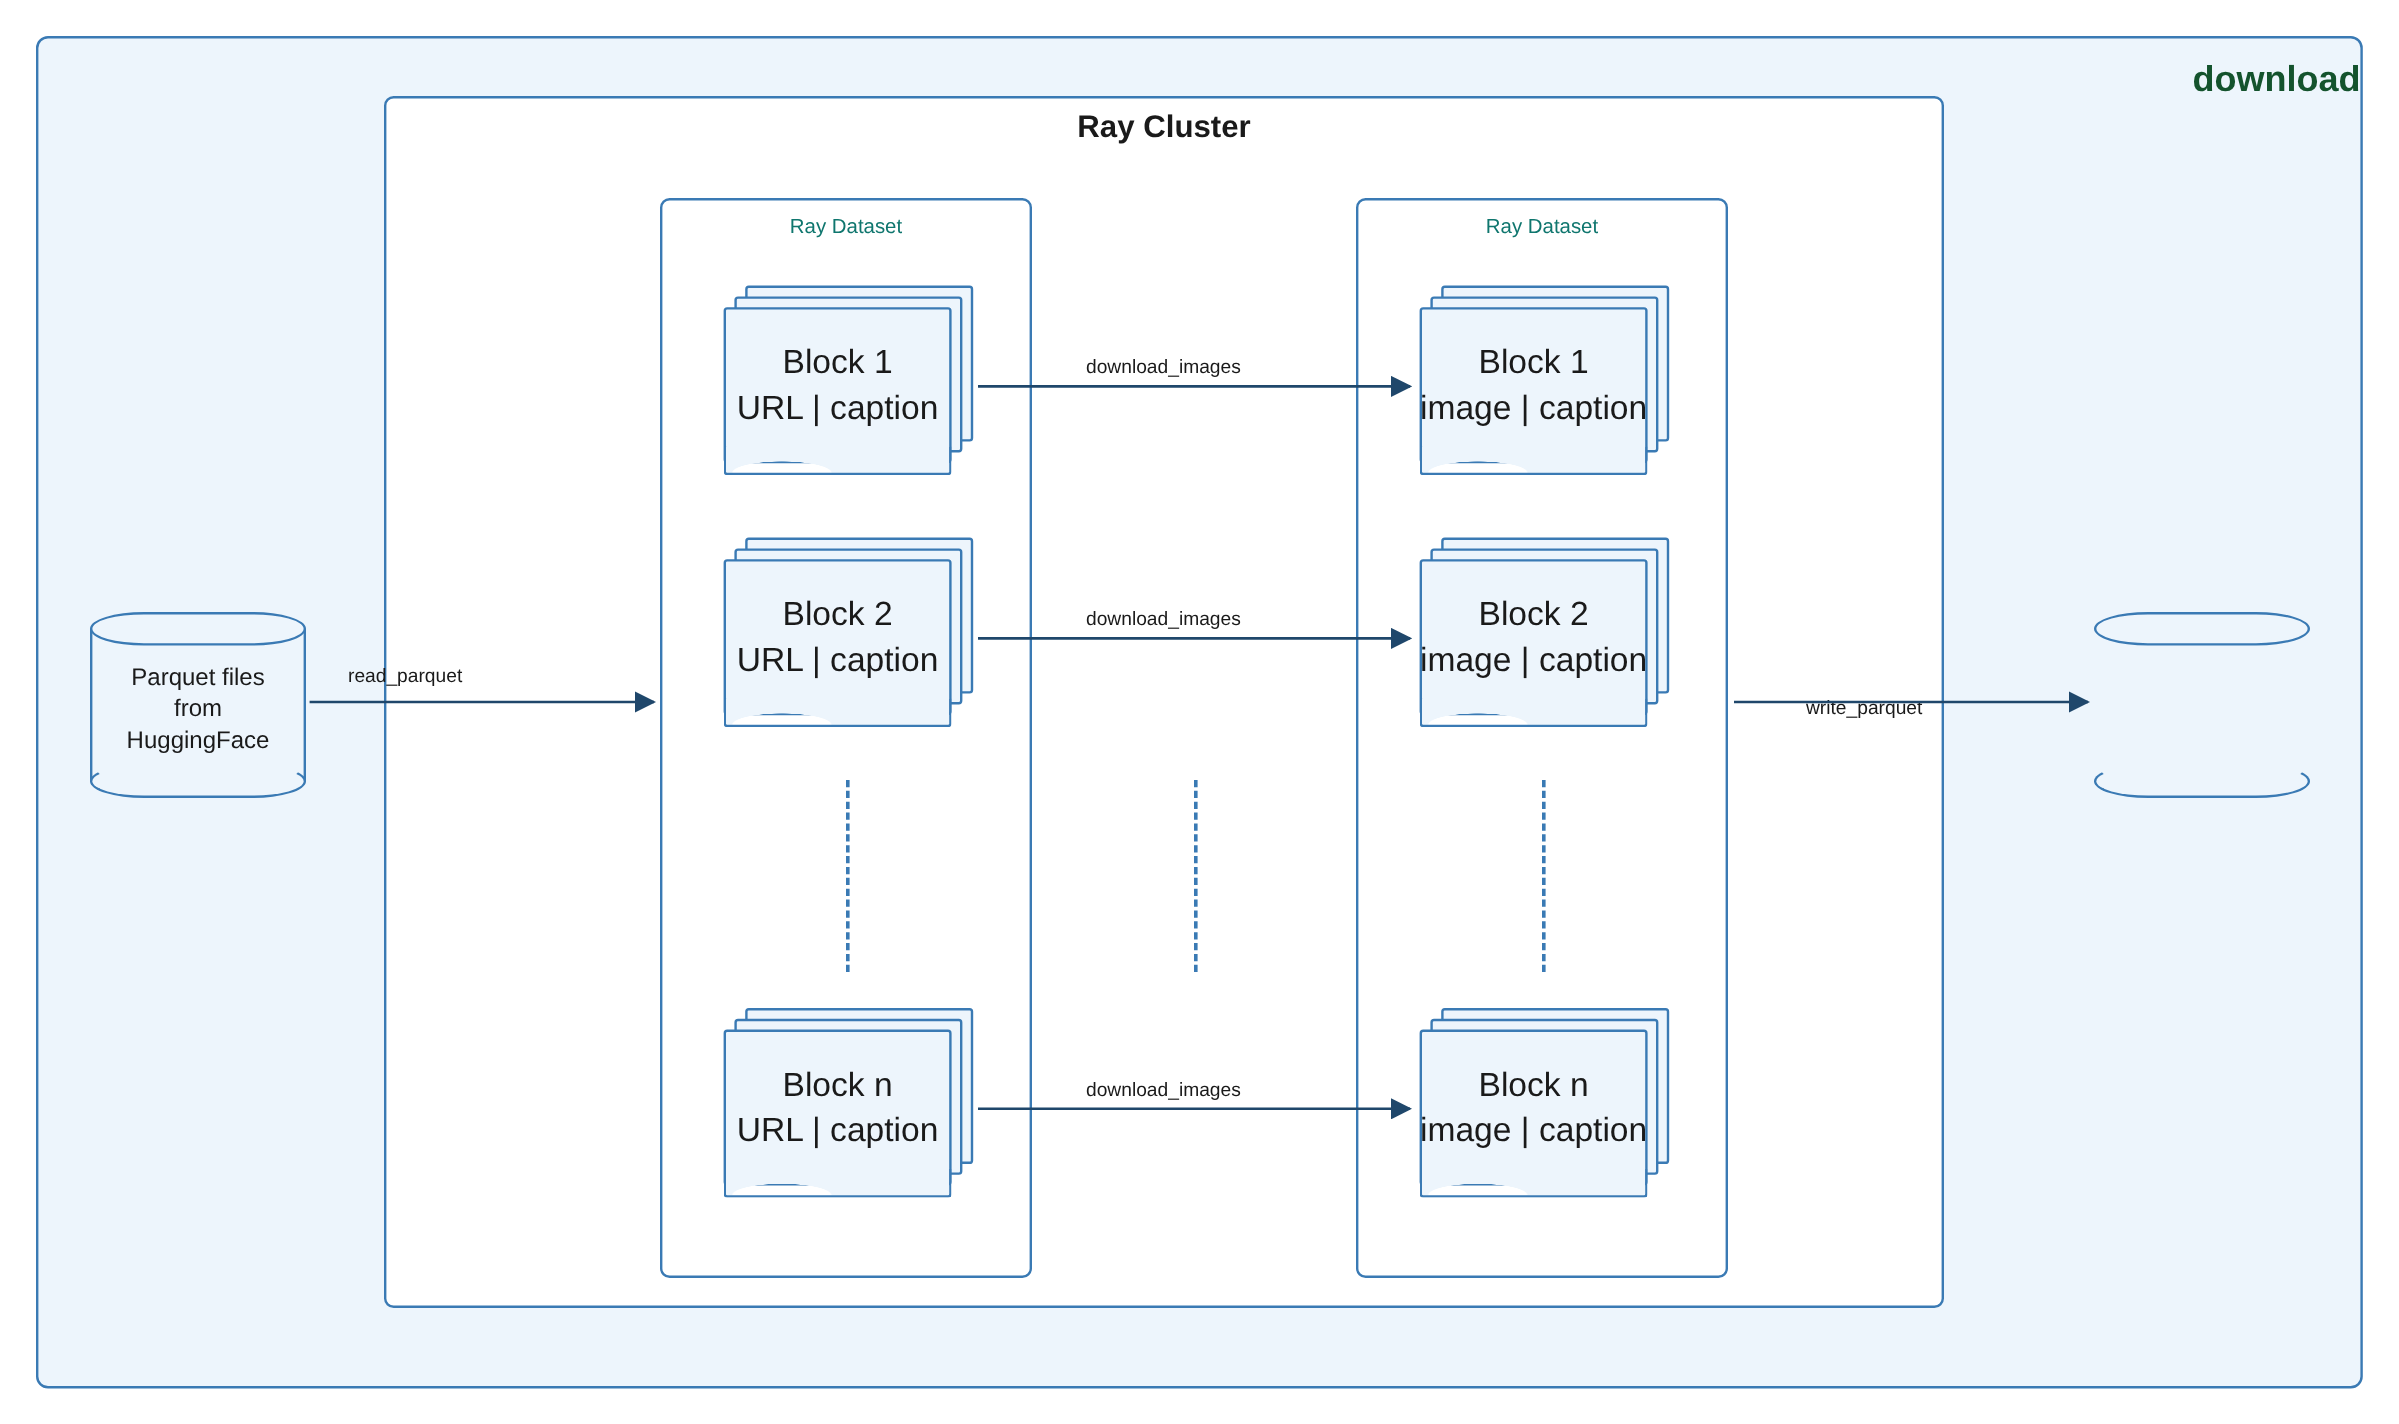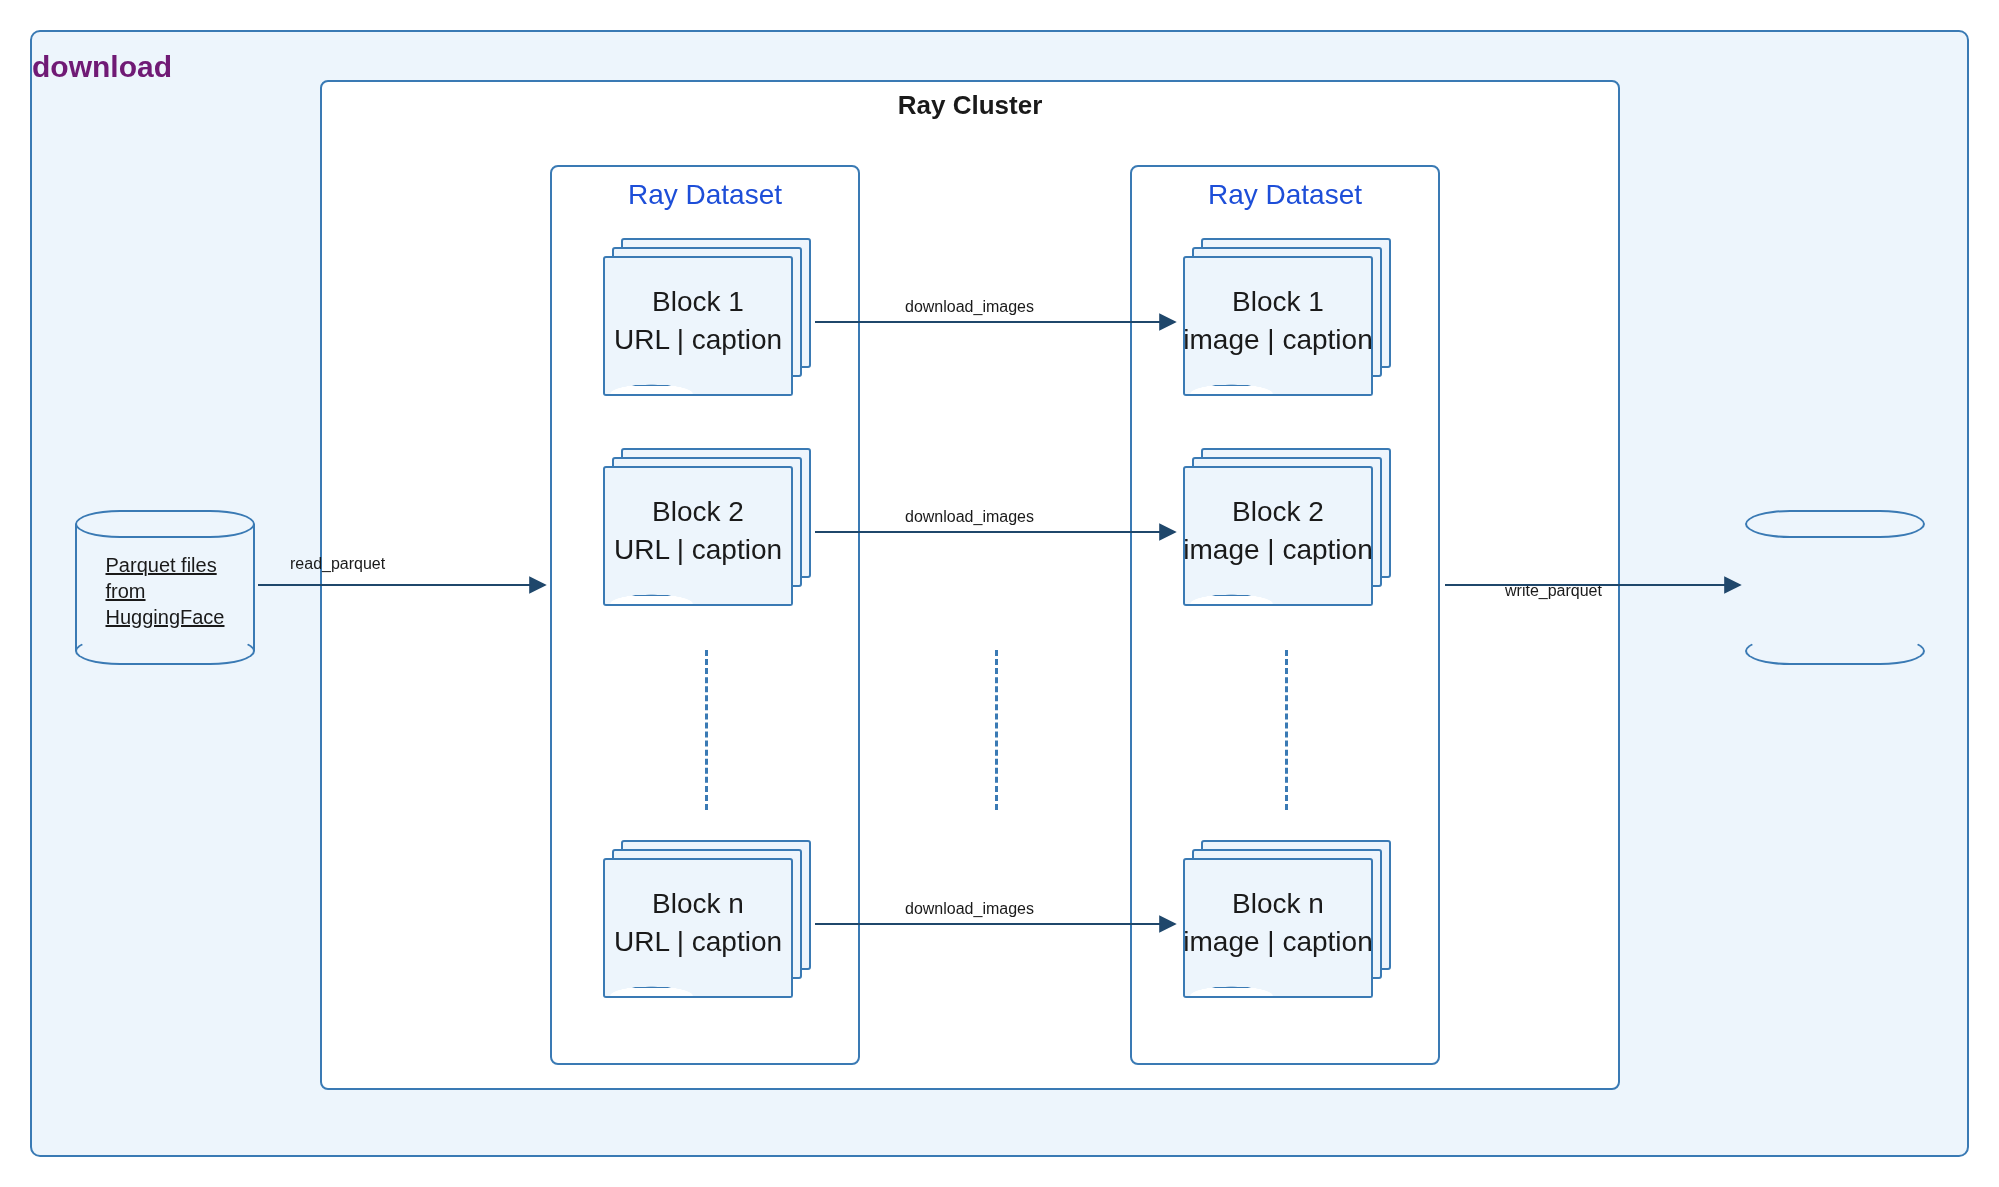--- a/index.html
+++ b/index.html
@@ -20,24 +20,24 @@
     height: 1127px;
     background: #edf5fc;
     border: 2px solid #3a7ab4;
     border-radius: 10px;
     box-sizing: border-box;
   }
   .outer-title {
     position: absolute;
     left: 0; right: 0;
     top: 18px;
-    text-align: left;
+    text-align: right;
     font-size: 30px;
     font-weight: bold;
-    color: #701a75;
+    color: #14532d;
   }
   .cluster-box {
     position: absolute;
     left: 320px;
     top: 80px;
     width: 1300px;
     height: 1010px;
     background: #ffffff;
     border: 2px solid #3a7ab4;
     border-radius: 8px;
@@ -62,22 +62,22 @@
     border-radius: 8px;
     box-sizing: border-box;
   }
   .dataset-left { left: 550px; }
   .dataset-right { left: 1130px; }
   .dataset-title {
     position: absolute;
     left: 0; right: 0;
     top: 12px;
     text-align: center;
-    font-size: 28px;
-    color: #1d4ed8;
+    font-size: 17px;
+    color: #0f766e;
   }
 
   
   .doc-stack {
     position: absolute;
     width: 200px;
     height: 150px;
   }
   .doc-page {
     position: absolute;
@@ -129,27 +129,26 @@
   .cyl-body {
     position: absolute;
     left: 0; right: 0;
     top: 14px; bottom: 14px;
     background: #edf5fc;
     border-left: 2px solid #3a7ab4;
     border-right: 2px solid #3a7ab4;
     display: flex;
     align-items: center;
     justify-content: center;
-    text-align: left;
+    text-align: center;
     font-size: 20px;
     color: #1a1a1a;
     line-height: 1.3;
     box-sizing: border-box;
     padding-top: 6px;
-    text-decoration: underline;
   }
   .cyl-top, .cyl-bot {
     position: absolute;
     left: 0; right: 0;
     height: 28px;
     background: #edf5fc;
     border: 2px solid #3a7ab4;
     border-radius: 50% / 100%;
     box-sizing: border-box;
   }

